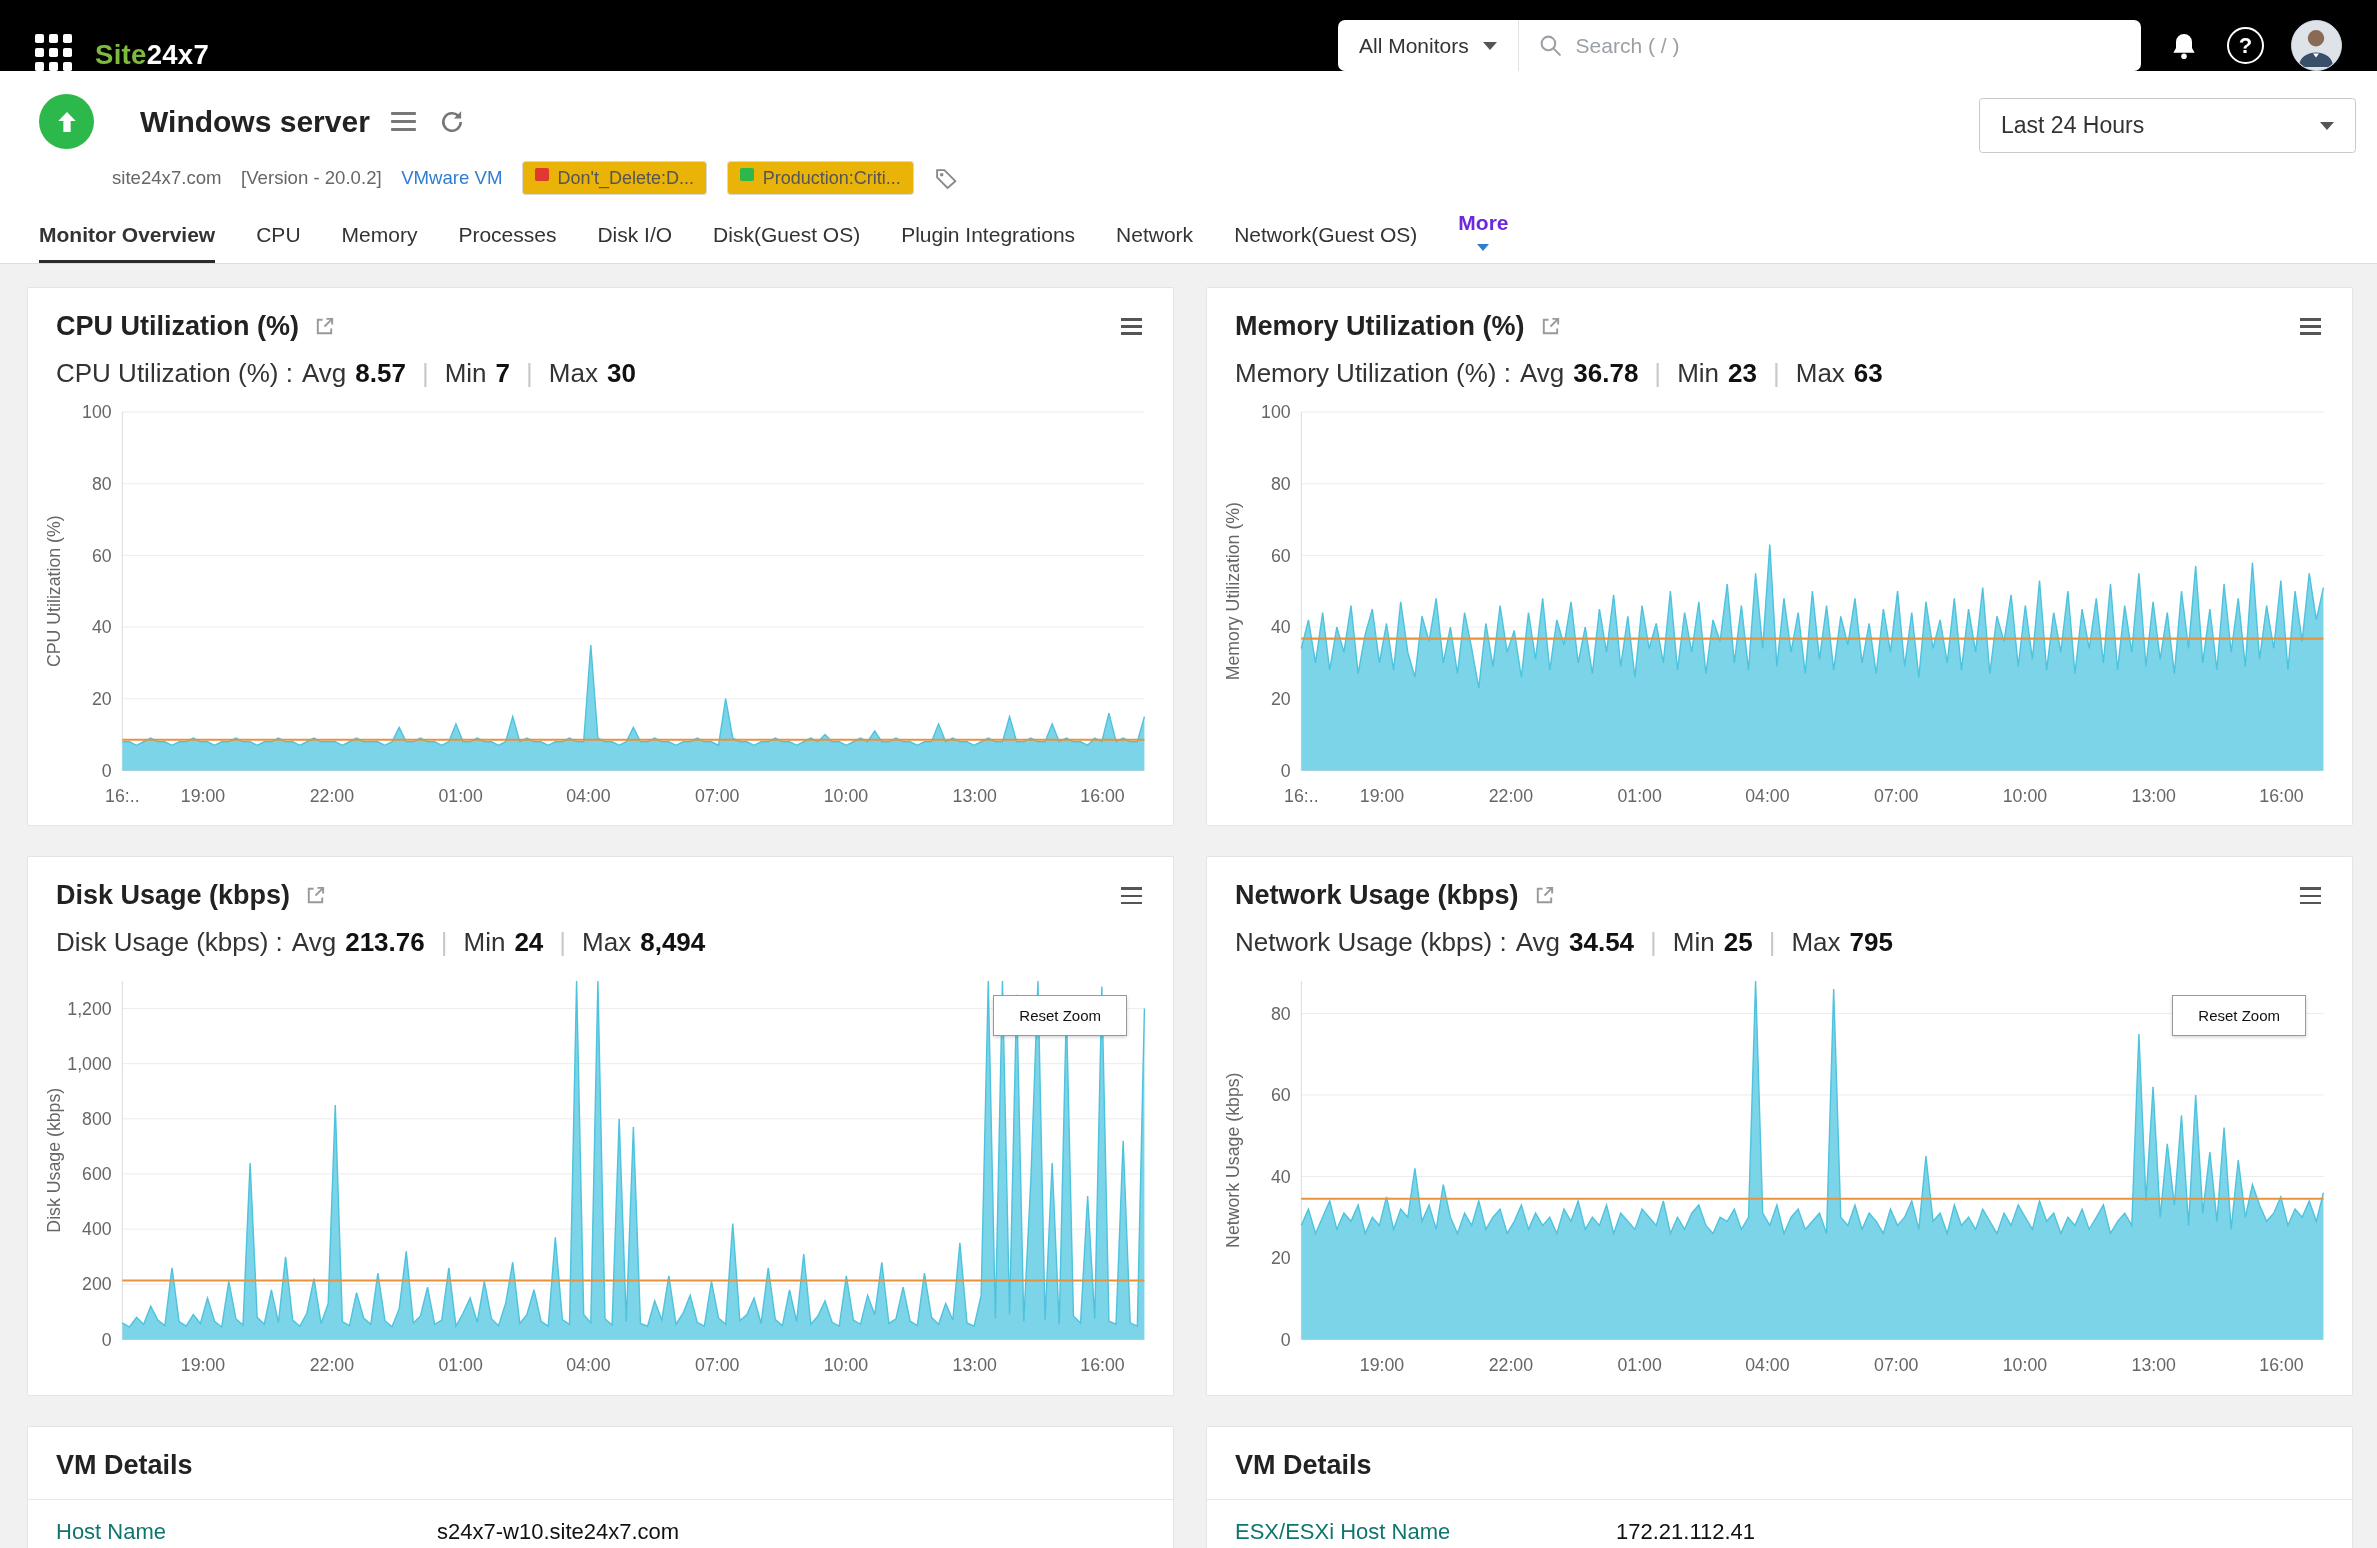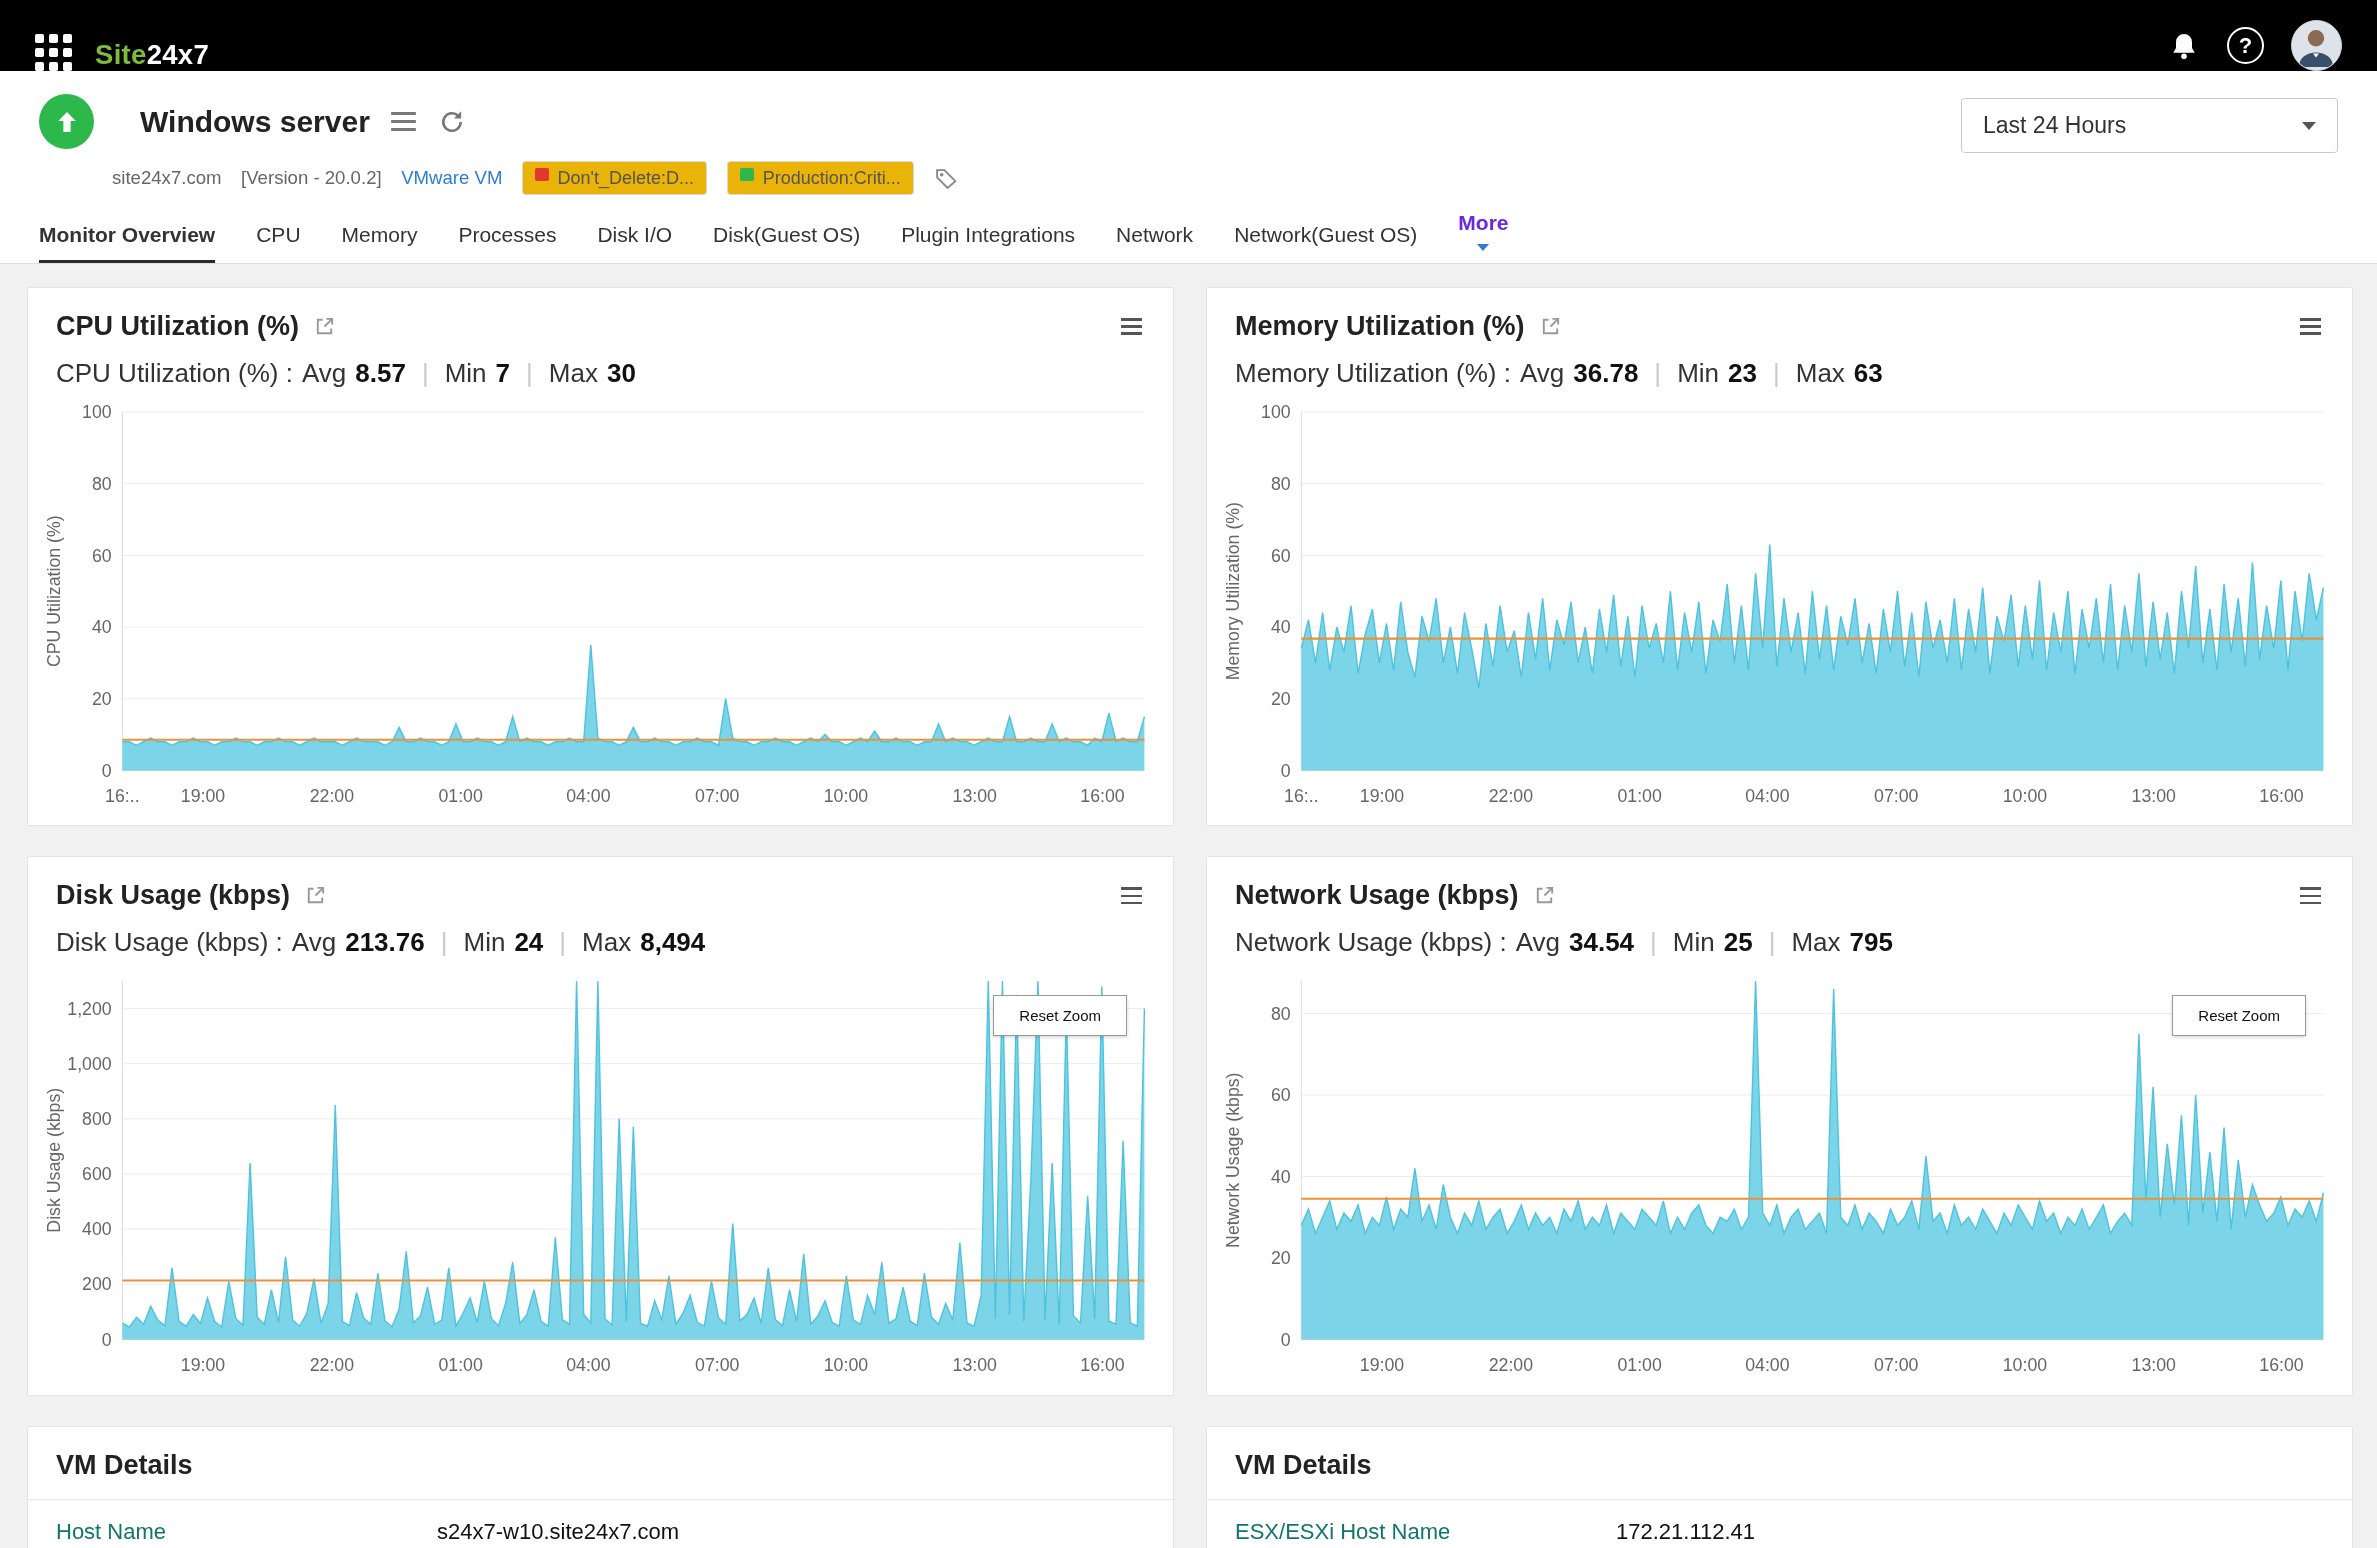--- a/index.html
+++ b/index.html
@@ -31,21 +31,21 @@
   .title-row { display:flex; align-items:center; gap:18px; }
   .status-badge { width:55px; height:55px; border-radius:50%; background:#2DB84B; display:flex; align-items:center; justify-content:center; }
   .monitor-title { font-size:30px; font-weight:600; color:#222;margin-left:28px; }
   .icon-bars { display:flex; flex-direction:column; gap:5.3px; cursor:pointer; padding:3.5px; }
   .icon-bars span { width:25px; height:2.7px; background:#777; border-radius:0.9px; }
   .subtitle-row { display:flex; align-items:center; gap:19.5px; margin:12.4px 0 0 73px; font-size:18.6px; color:#666; padding-bottom:16px; }
   .link-blue { color:#2F7CD3; cursor:pointer; }
   .tag-chip { display:flex; align-items:flex-start; gap:9px; border:0.9px solid #d8d8d8; border-radius:3.5px; padding:5.3px 12.4px;
               background:#eab308; font-size:18px; color:#555; cursor:pointer; }
   .tag-sq { width:13.3px; height:13.3px; border-radius:1.8px; display:inline-block; }
-  .time-select { position:absolute; top:27px; right:39px; width:377px; height:55px; border:0.9px solid #c9c9c9; border-radius:3.5px;
+  .time-select { position:absolute; top:27px; right:21px; width:377px; height:55px; border:0.9px solid #c9c9c9; border-radius:3.5px;
                  background:#fff; display:flex; align-items:center; justify-content:space-between; padding:0 21px; font-size:23px;
                  color:#333; cursor:pointer; }
 
   
   .tabs { background:#fff; display:flex; gap:41px; padding:0 39px; border-bottom:0.9px solid #ddd; height:53px; align-items:stretch; }
   .tab { display:flex; align-items:center; gap:9px; font-size:21px; color:#333; cursor:pointer; border-bottom:3.5px solid transparent; white-space:nowrap; }
   .tab.active { font-weight:700; border-bottom-color:#2b2b2b; }
   .tab.more { color:#6d28d9; font-weight:600;flex-direction:column; }
   .tab.more .caret-down { border-top-color:#2F7CD3; border-left-width:6.2px; border-right-width:6.2px; border-top-width:7px; }
 
@@ -85,20 +85,35 @@
       <span></span>
       <span></span>
       <span></span>
       <span></span>
       <span></span>
   </div>
   <div class="logo">
     <span class="lg-green">Site</span><span class="lg-white">24x7</span>
   </div>
   <div class="top-controls">
+    <div class="search-combo">
+      <div class="monitor-select">
+        <span>All Monitors</span>
+        <span class="caret-down"></span>
+      </div>
+      <div class="search-box">
+        <span class="round-icon">
+          <svg viewBox="0 0 24 24" width="25" height="25">
+              <circle cx="10" cy="10" r="6.5" fill="none" stroke="#9aa0a6" stroke-width="2"></circle>
+              <line x1="15" y1="15" x2="21" y2="21" stroke="#9aa0a6" stroke-width="2" stroke-linecap="round"></line>
+            </svg>
+        </span>
+        <input type="text" placeholder="Search ( / )" style="">
+      </div>
+    </div>
     <span class="round-icon">
       <svg viewBox="0 0 24 24" width="32" height="32">
           <path fill="#fff" d="M12 3a6 6 0 0 0-6 6v4.5L4 17h16l-2-3.5V9a6 6 0 0 0-6-6z"></path>
           <circle cx="12" cy="19.7" r="2.1" fill="#fff"></circle>
         </svg>
     </span>
     <div class="help-circle">
       <span>?</span>
     </div>
     <div class="avatar">

